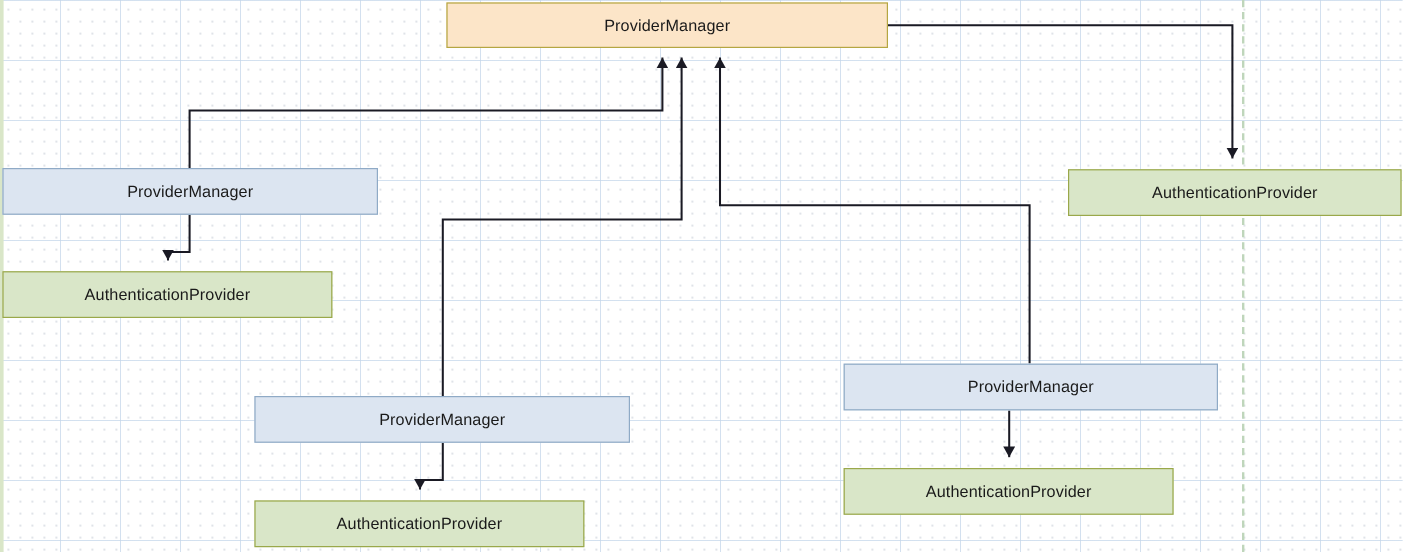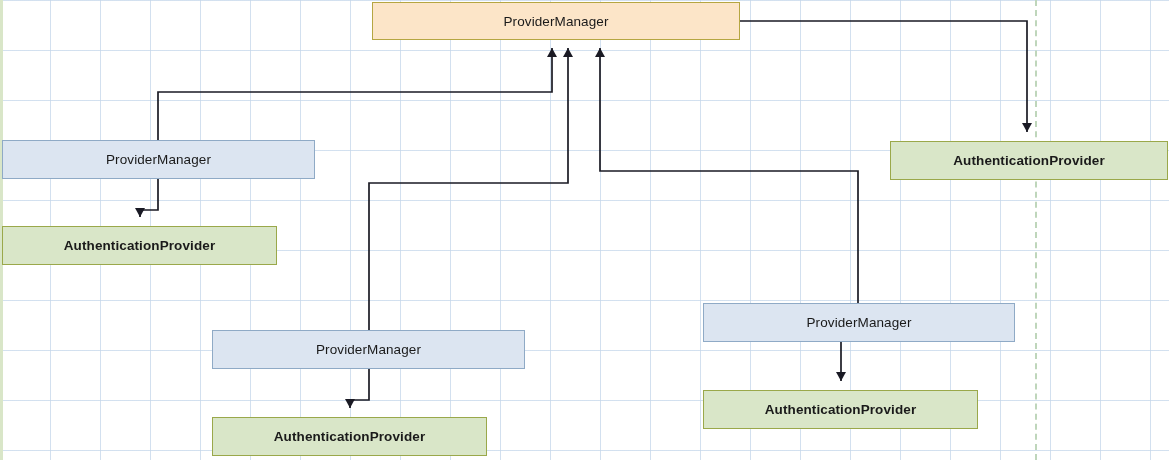--- a/index.html
+++ b/index.html
@@ -44,21 +44,20 @@
     background: #fce5c8;
     border: 1.4px solid #b5a642;
   }
   .node.manager {
     background: #dce5f1;
     border: 1.4px solid #8faac6;
   }
   .node.provider {
     background: #d9e6c8;
     border: 1.4px solid #9aa84a;
-    font-weight: bold;
   }
   .guide-line {
     position: absolute;
     top: 0;
     width: 0;
     height: 460px;
     border-left: 2px dashed #bfd6bb;
     z-index: 1;
   }
   .left-strip {

